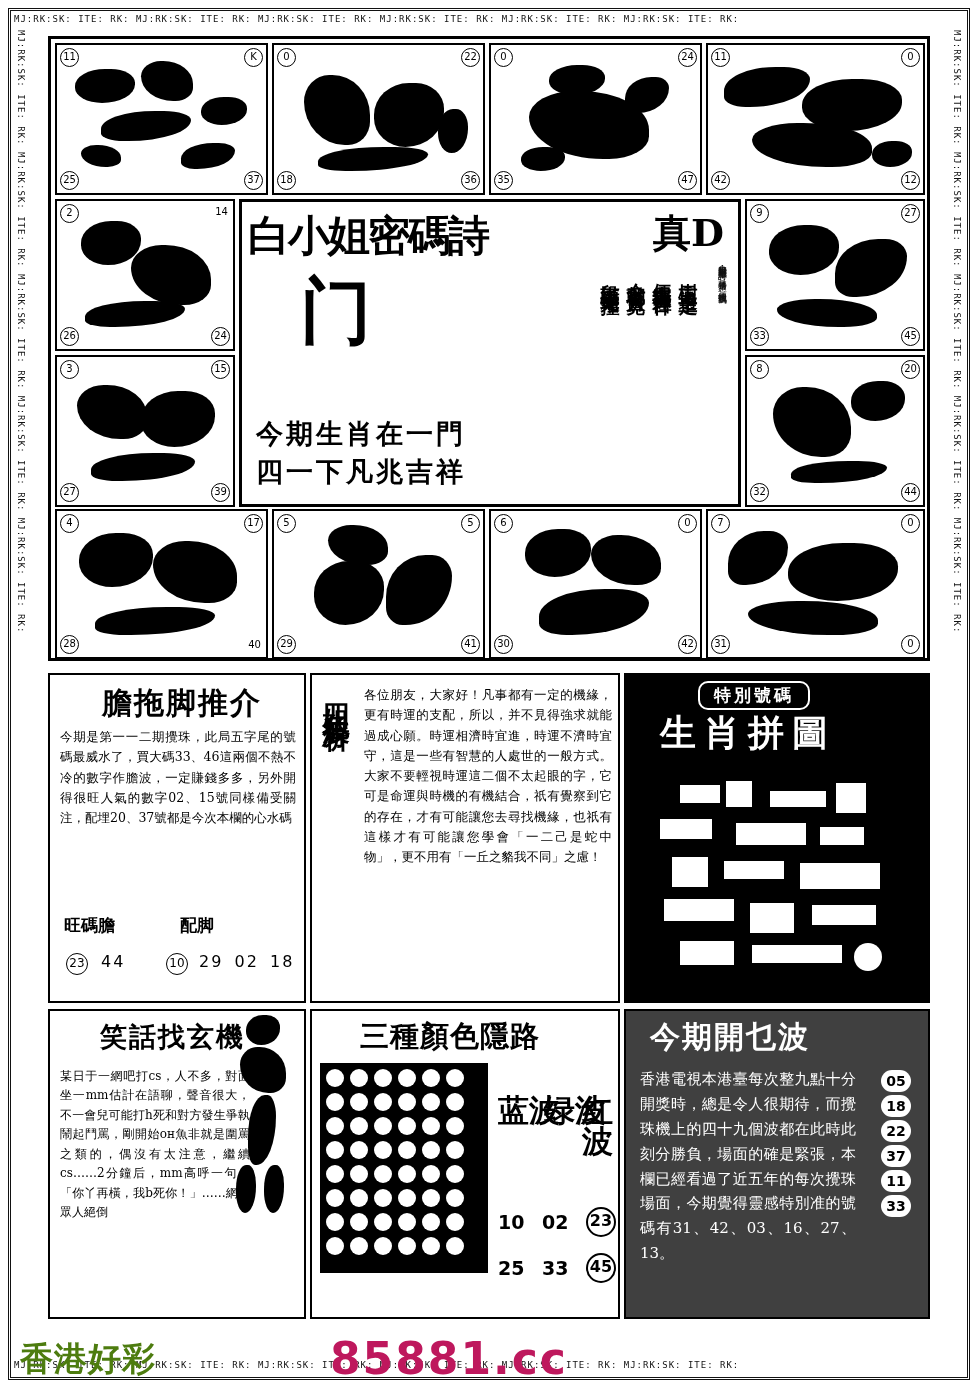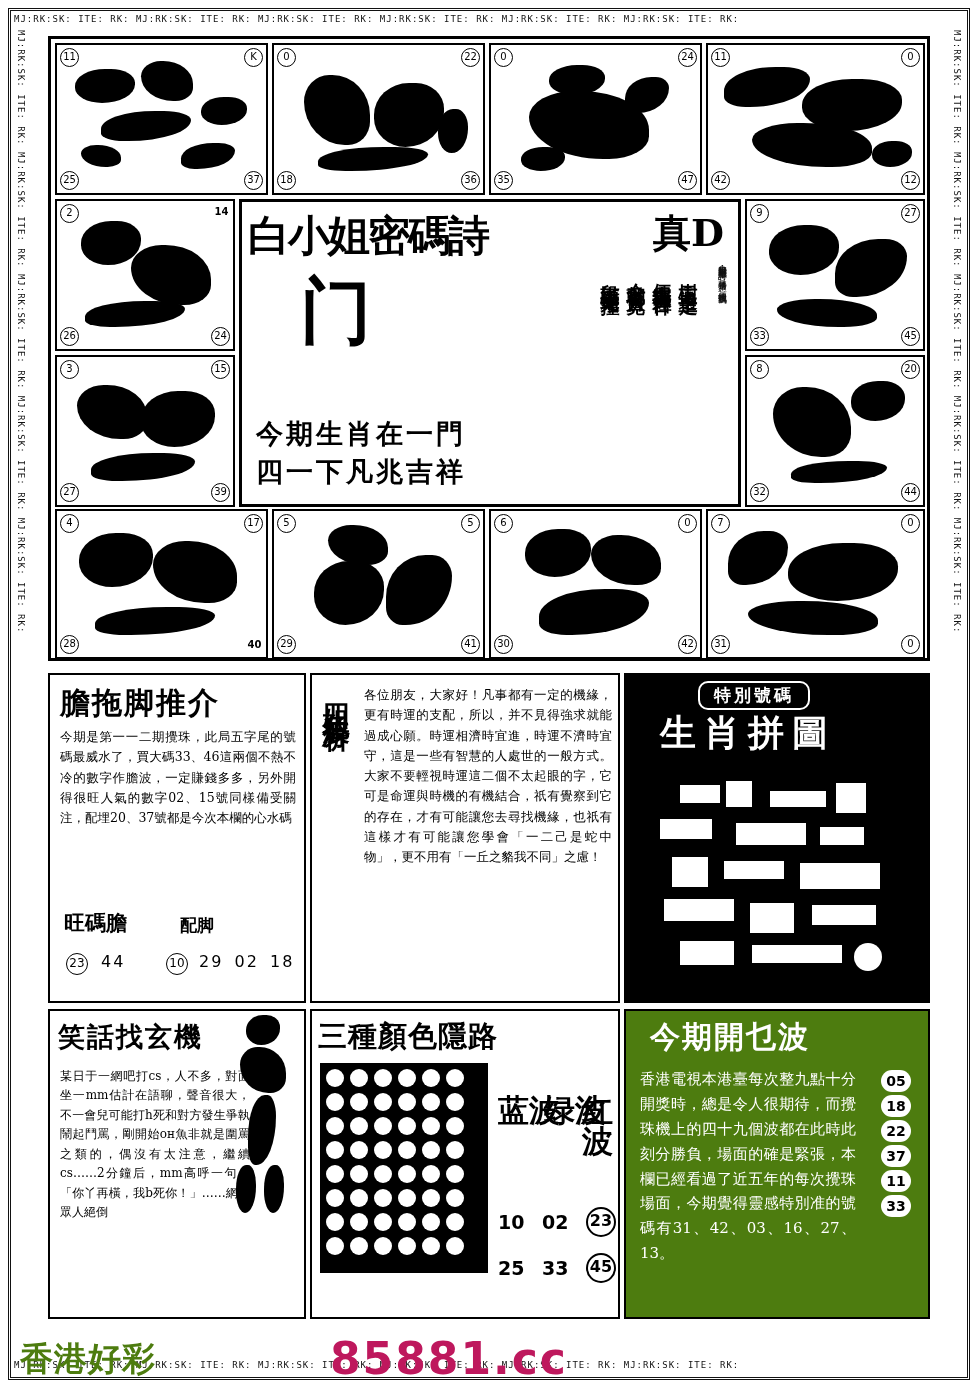--- a/index.html
+++ b/index.html
@@ -19,41 +19,41 @@
 
   
   .zgrid{position:relative;width:882px;height:625px;border:3px solid #000;box-sizing:border-box;background:#fff;}
   .zcell{position:absolute;border:2px solid #000;box-sizing:border-box;background:#fff;overflow:hidden;}
   .zcell .pic{position:absolute;left:4px;top:4px;right:4px;bottom:4px;overflow:hidden;}
   .num{position:absolute;width:17px;height:17px;border-radius:50%;border:1.5px solid #000;font-size:10px;line-height:16px;text-align:center;background:#fff;font-family:"DejaVu Sans",sans-serif;}
   .num.tl{left:3px;top:3px;}
   .num.tr{right:3px;top:3px;}
   .num.bl{left:3px;bottom:3px;}
   .num.br{right:3px;bottom:3px;}
-  .num.plain{border:none;background:transparent;font-weight:bold;}
+  .num.plain{border:none;background:transparent;font-weight:normal;}
 
   
   .blob{position:absolute;background:#000;}
   .b1{border-radius:50% 40% 55% 45%;}
   .b2{border-radius:40% 60% 35% 65%;}
   .b3{border-radius:60% 30% 70% 25%;}
 
   
   .poem{position:absolute;border:3px solid #000;box-sizing:border-box;background:#fff;overflow:hidden;}
   .poem-title{position:absolute;left:6px;top:6px;font-size:42px;font-weight:bold;font-family:"DejaVu Serif","Liberation Serif",serif;letter-spacing:-2px;color:#000;white-space:nowrap;}
   .poem-big{position:absolute;left:58px;top:62px;font-size:72px;font-weight:bold;font-family:"DejaVu Serif",serif;color:#000;}
   .poem-d{position:absolute;right:14px;top:6px;font-size:38px;font-weight:bold;font-family:"DejaVu Serif",serif;}
   .vcol{position:absolute;writing-mode:vertical-rl;font-size:19px;font-weight:bold;font-family:"DejaVu Serif",serif;line-height:1.05;letter-spacing:2px;}
   .vsmall{position:absolute;writing-mode:vertical-rl;font-size:8.5px;line-height:1.35;letter-spacing:0.5px;color:#111;}
   .poem-bottom{position:absolute;left:14px;font-size:27px;font-weight:bold;font-family:"DejaVu Serif",serif;letter-spacing:3px;white-space:nowrap;}
 
   
   .panels{position:relative;margin-top:6px;width:882px;height:665px;}
   .pan{position:absolute;border:2px solid #000;box-sizing:border-box;background:#fff;overflow:hidden;}
-  .pan-title{font-weight:bold;font-family:Liberation Mono, monospace;}
+  .pan-title{font-weight:bold;font-family:Liberation Mono, monospace;margin-left:42px;}
 
   .inv{background:#000;color:#fff;}
 
   .body-cn{font-size:12.5px;line-height:1.62;color:#000;font-family:"DejaVu Serif","Liberation Serif",serif;text-align:justify;}
 
   .ball{display:inline-block;width:20px;height:20px;border-radius:50%;border:1.5px solid #000;text-align:center;line-height:18px;font-size:12px;}
   .numrow{font-size:16px;letter-spacing:2px;}
 
   .wball{display:block;width:30px;height:22px;margin:3px auto;border-radius:11px;background:#fff;color:#000;font-size:14px;font-weight:bold;text-align:center;line-height:22px;}
 
@@ -244,21 +244,21 @@
         <span class="num br">0</span>
       </div>
 
     </div>
 
     <div class="panels">
 
       <div class="pan" style="left:0px;top:6px;width:258px;height:330px;">
         <div class="pan-title" style="position:absolute;left:10px;top:8px;font-size:30px;letter-spacing:2px;color:#000;">膽拖脚推介</div>
         <div class="body-cn" style="position:absolute;left:10px;top:52px;width:236px;">今期是第一一二期攪珠，此局五字尾的號碼最威水了，買大碼33、46這兩個不熱不冷的數字作膽波，一定賺錢多多，另外開得很旺人氣的數字02、15號同樣備受關注，配埋20、37號都是今次本欄的心水碼</div>
-        <div style="position:absolute;left:14px;bottom:64px;font-size:21px;font-weight:bold;font-family:Liberation Sans, sans-serif;">旺碼膽</div>
+        <div style="position:absolute;left:14px;bottom:64px;font-size:17px;font-weight:bold;font-family:Liberation Sans, sans-serif;">旺碼膽</div>
         <div style="position:absolute;left:130px;bottom:64px;font-size:17px;font-weight:bold;font-family:'DejaVu Serif',serif;">配脚</div>
         <div style="position:absolute;left:16px;bottom:26px;">
           <span class="ball">23</span>
           <span class="numrow" style="margin-left:8px;">44</span>
         </div>
         <div style="position:absolute;left:116px;bottom:26px;">
           <span class="ball">10</span>
           <span class="numrow" style="margin-left:6px;">29</span>
           <span class="numrow" style="margin-left:6px;">02</span>
           <span class="numrow" style="margin-left:6px;">18</span>
@@ -365,21 +365,21 @@
           <span>02</span>
           <span class="bigball">23</span>
         </div>
         <div style="position:absolute;left:186px;top:242px;width:118px;display:flex;justify-content:space-between;align-items:center;font-size:19px;font-weight:bold;">
           <span>25</span>
           <span>33</span>
           <span class="bigball">45</span>
         </div>
       </div>
 
-      <div class="pan inv" style="left:576px;top:342px;width:306px;height:310px;background:#4d7c0f;">
+      <div class="pan inv" style="left:576px;top:342px;width:306px;height:310px;background:#404040;">
         <div style="position:absolute;left:24px;top:6px;color:#fff;font-size:30px;font-weight:bold;font-family:'DejaVu Serif',serif;letter-spacing:2px;">今期開乜波</div>
         <div class="body-cn" style="position:absolute;left:14px;top:56px;width:216px;color:#fff;font-size:15px;line-height:1.66;">香港電視本港臺每次整九點十分開獎時，總是令人很期待，而攪珠機上的四十九個波都在此時此刻分勝負，場面的確是緊張，本欄已經看過了近五年的每次攪珠場面，今期覺得靈感特別准的號碼有31、42、03、16、27、13。</div>
         <div style="position:absolute;right:10px;top:56px;width:44px;">
           <span class="wball">05</span>
           <span class="wball">18</span>
           <span class="wball">22</span>
           <span class="wball">37</span>
           <span class="wball">11</span>
           <span class="wball">33</span>
         </div>

